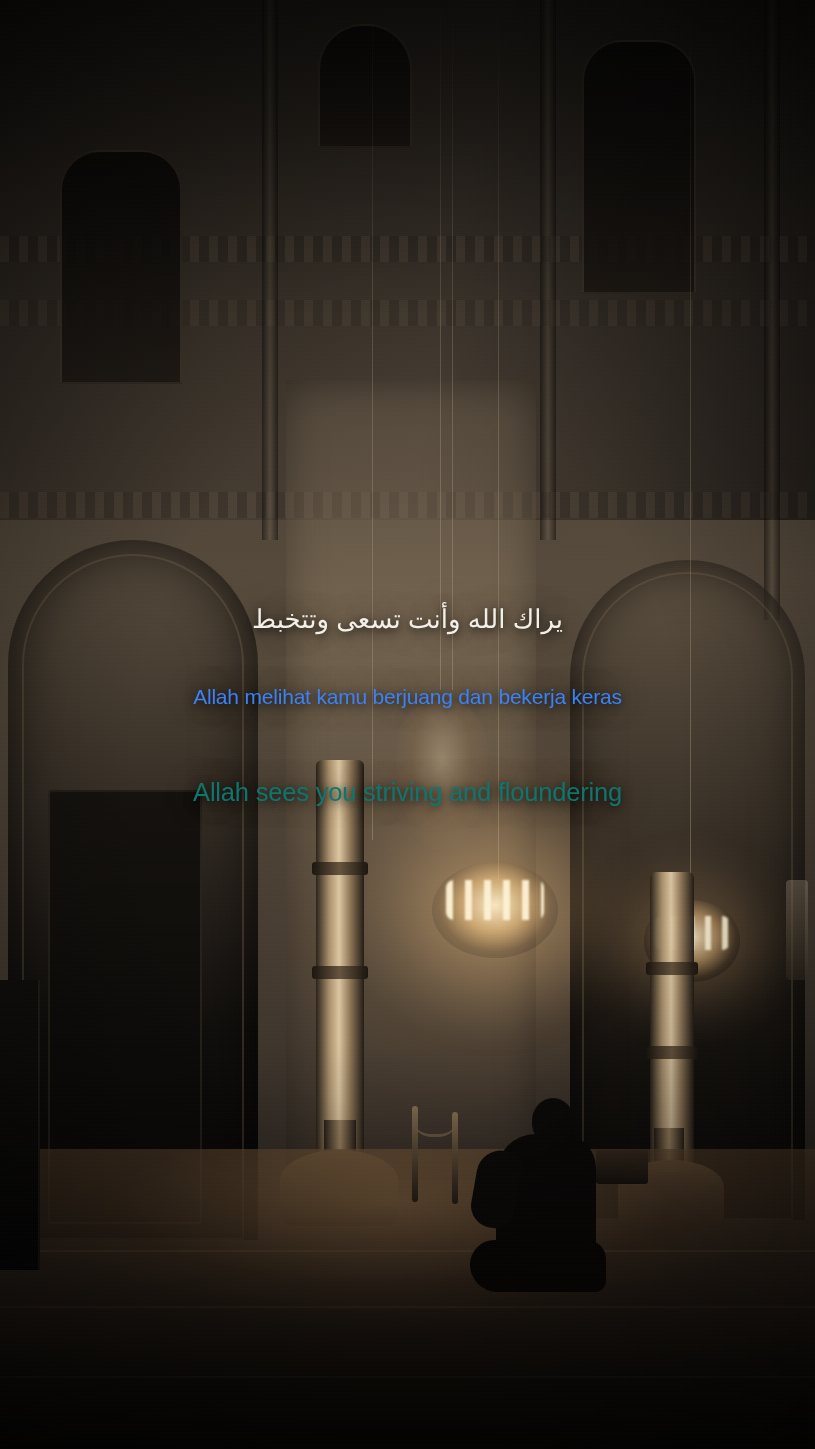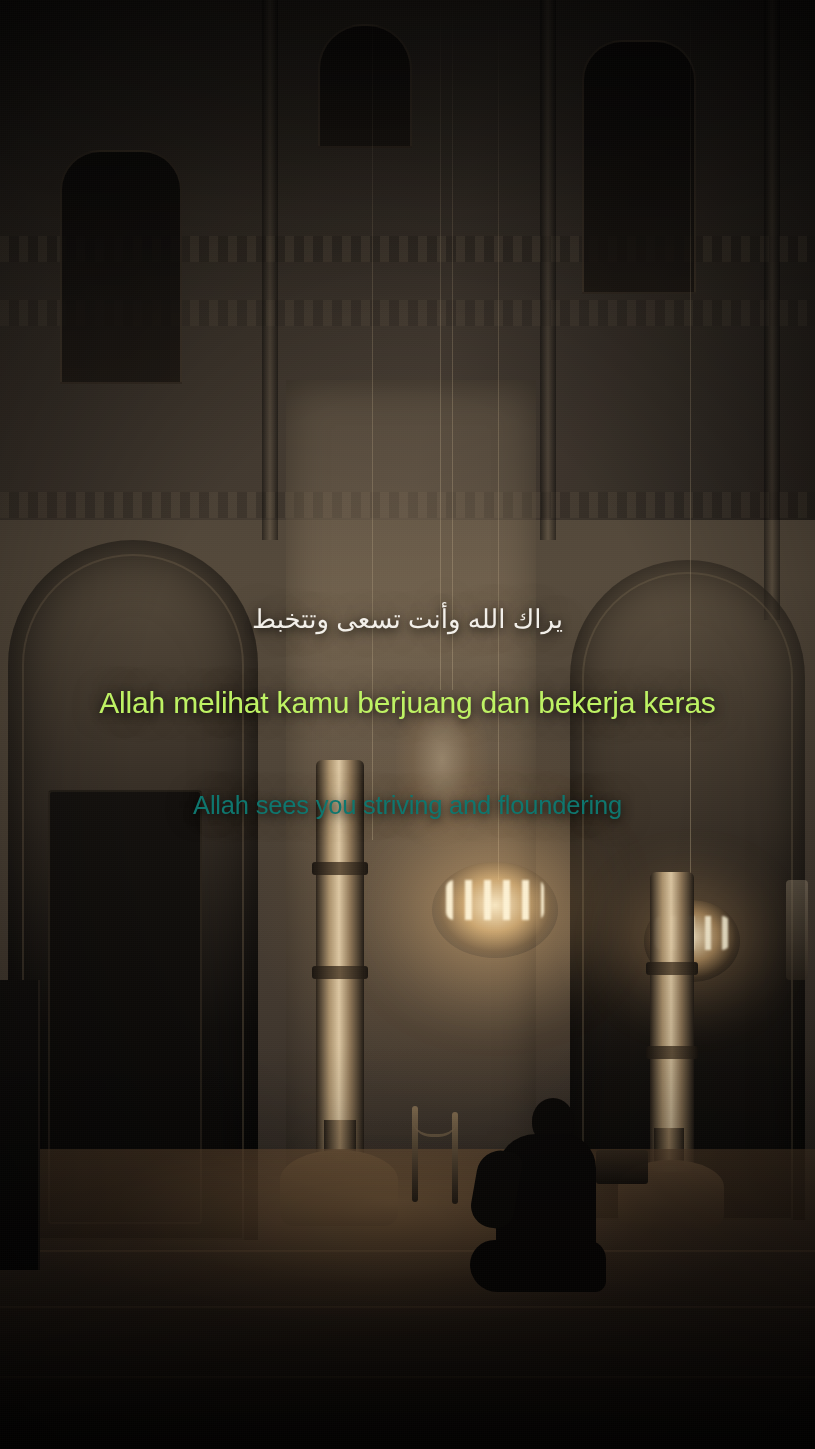--- a/index.html
+++ b/index.html
@@ -391,26 +391,26 @@
     direction: rtl;
     font-size: 26px;
     line-height: 1.5;
     font-weight: 400;
     letter-spacing: 0.2px;
     margin: 0 0 44px 0;
     color: #f2efe9;
   }
 
   .line-id {
-    font-size: 30px;
+    font-size: 21px;
     line-height: 1.35;
     font-weight: 400;
     letter-spacing: -0.2px;
     margin: 0 0 64px 0;
-    color: #bef264;
+    color: #3b82f6;
   }
 
   .line-en {
     font-size: 25.5px;
     line-height: 1.35;
     font-weight: 400;
     letter-spacing: -0.2px;
     margin: 0;
     color: #0f766e;
   }

